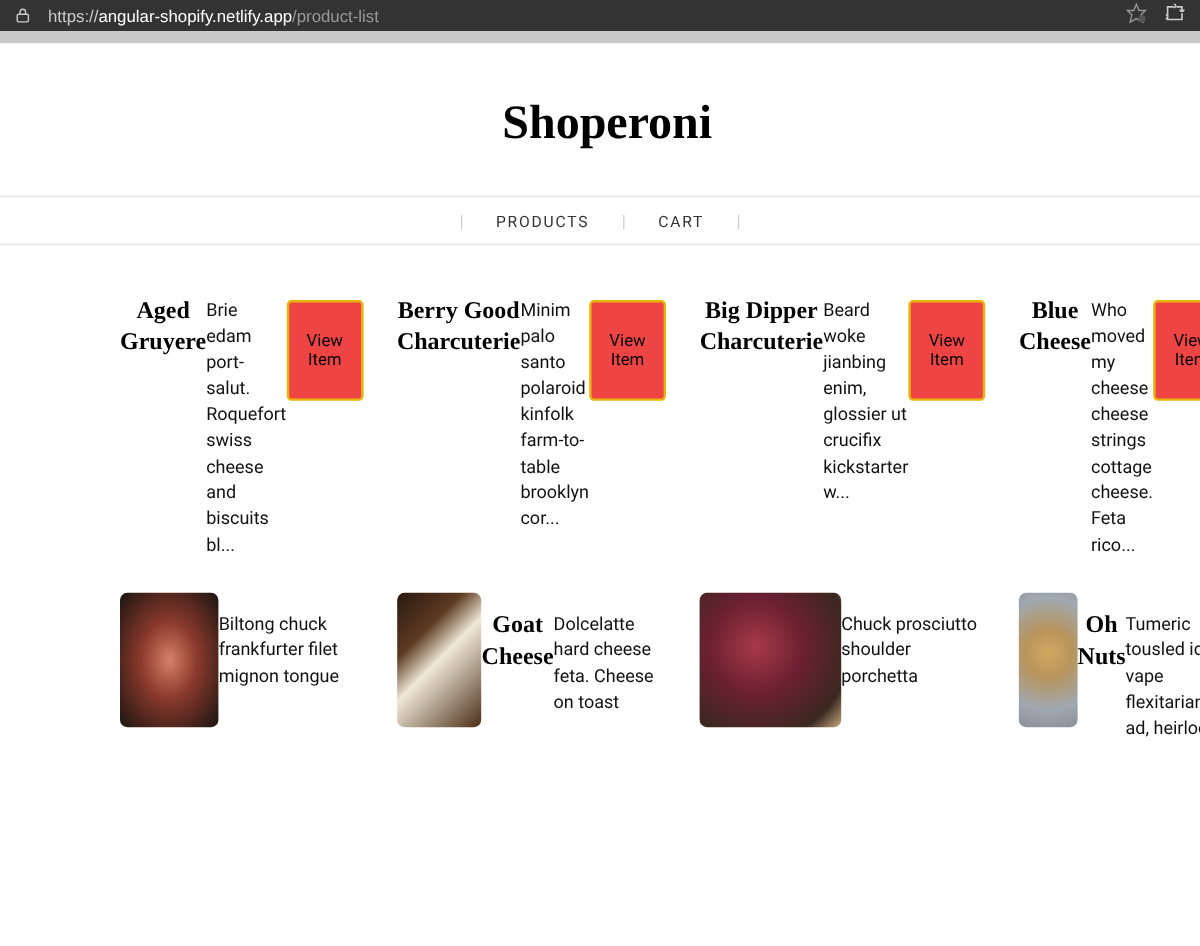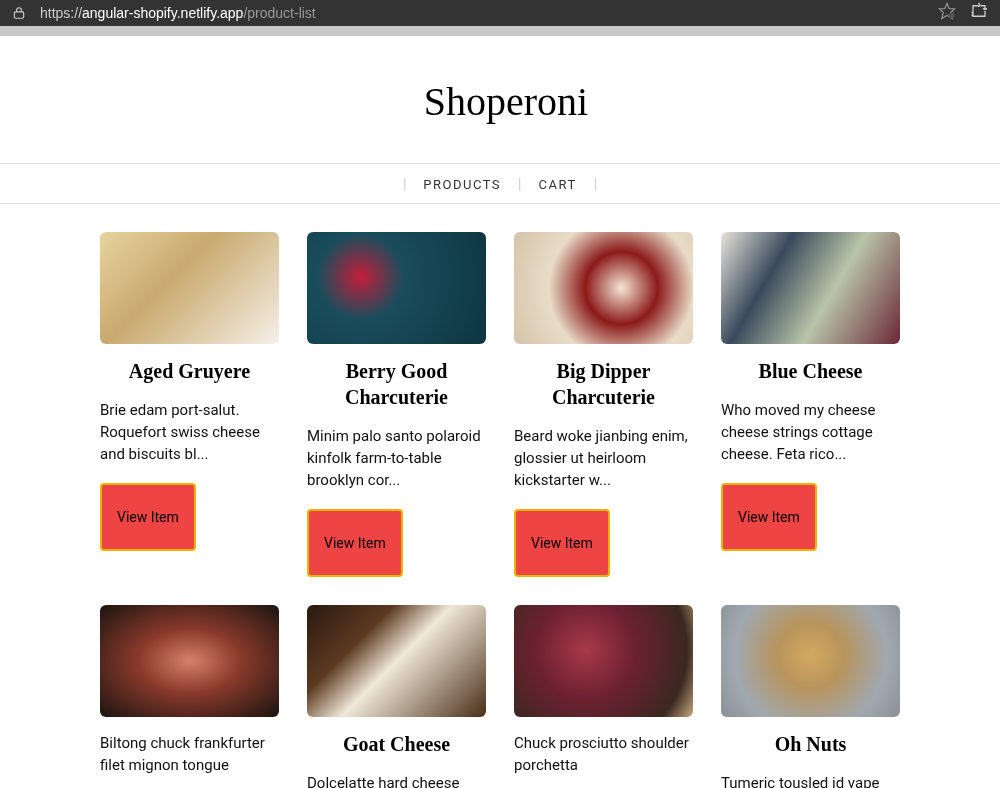--- a/index.html
+++ b/index.html
@@ -58,61 +58,61 @@
     .grey-strip {
       height: 10px;
       background: #c8c8c8;
     }
     
     
     .site-title {
       text-align: center;
       font-family: Georgia, 'Times New Roman', serif;
       font-size: 40px;
-      font-weight: normal;
+      font-weight: bold;
       padding: 42px 0 38px 12px;
       color: #000;
     }
     
     .nav-bar {
       border-top: 1px solid #e0e0e0;
       border-bottom: 1px solid #e0e0e0;
       padding: 10px 0;
       text-align: center;
     }
     
     .nav-inner {
       display: inline-flex;
       align-items: center;
     }
     
     .nav-link {
       font-size: 13px;
       letter-spacing: 1.5px;
       color: #333;
-      padding: 0 17px;
+      padding: 0 27px;
       text-decoration: none;
       font-weight: 400;
     }
     
     .nav-divider {
       color: #ccc;
       font-size: 14px;
     }
     
     .product-grid {
       display: grid;
       grid-template-columns: repeat(4, 1fr);
       gap: 28px;
       padding: 28px 100px 0 100px;
     }
     
     .product-card {
       display: flex;
-      flex-direction: column;
+      flex-direction: row;
     }
     
     .product-image {
       width: 100%;
       height: 112px;
       border-radius: 6px;
       background: #888;
       position: relative;
       overflow: hidden;
     }
@@ -210,21 +210,21 @@
   <div class="product-card">
     <div class="product-image img-1"></div>
     <h2 class="product-title">Berry Good Charcuterie</h2>
     <p class="product-desc">Minim palo santo polaroid kinfolk farm-to-table brooklyn cor...</p>
     <button class="view-btn">View Item</button>
   </div>
 
   <div class="product-card">
     <div class="product-image img-2"></div>
     <h2 class="product-title">Big Dipper Charcuterie</h2>
-    <p class="product-desc">Beard woke jianbing enim, glossier ut heirloom kickstarter w...</p>
+    <p class="product-desc">Beard woke jianbing enim, glossier ut crucifix kickstarter w...</p>
     <button class="view-btn">View Item</button>
   </div>
 
   <div class="product-card">
     <div class="product-image img-3"></div>
     <h2 class="product-title">Blue Cheese</h2>
     <p class="product-desc">Who moved my cheese cheese strings cottage cheese. Feta rico...</p>
     <button class="view-btn">View Item</button>
   </div>
 

